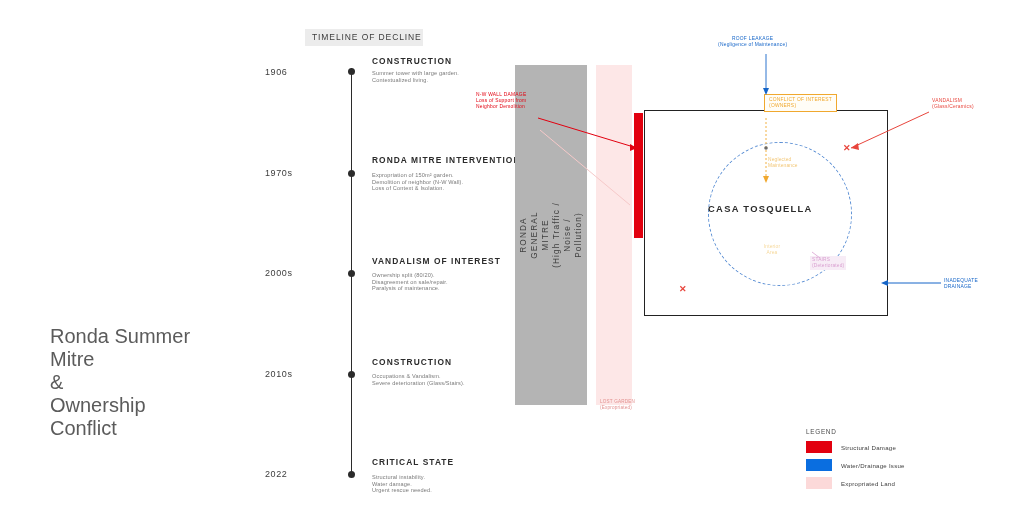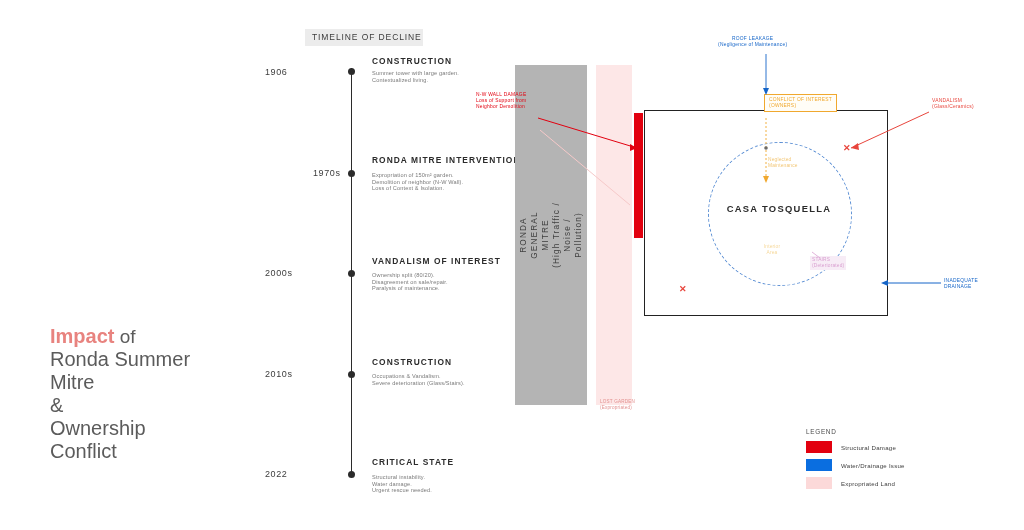--- a/index.html
+++ b/index.html
@@ -43,21 +43,21 @@
   
   #plot-rect{left:644px;top:110px;width:242px;height:204px;
      border:1.4px solid #222;background:transparent;}
 
   
   #red-wall{left:634px;top:113px;width:9px;height:125px;background:#e2000f;}
 
   
   #casa-circle{left:708px;top:142px;width:142px;height:142px;
      border:1.1px dashed #5b8fd4;border-radius:50%;}
-  #casa-label{left:708px;top:203px;width:142px;text-align:center;
+  #casa-label{left:708px;top:203px;width:142px;
      font-size:9.4px;letter-spacing:1.3px;color:#2b2b2b;font-weight:700;}
   #neglect-label{left:768px;top:157px;font-size:4.8px;line-height:5.8px;
      color:#f2c675;letter-spacing:.2px;}
   #garden-label{left:752px;top:244px;font-size:4.8px;line-height:5.8px;
      color:#f6d89a;letter-spacing:.2px;text-align:center;width:40px;}
   #stairs-label{left:810px;top:256px;font-size:4.8px;line-height:5.8px;
      color:#d99fd0;letter-spacing:.2px;background:#f7ecf6;padding:1px 2px;}
 
   
   .anno{font-size:4.9px;line-height:5.9px;letter-spacing:.25px;}
@@ -79,41 +79,38 @@
   #legend{left:806px;top:428px;}
   #legend-title{font-size:6.4px;letter-spacing:.7px;color:#4a4a4a;margin-bottom:6px;}
   .lg-row{display:flex;align-items:center;margin-bottom:6px;}
   .lg-sw{width:26px;height:12px;margin-right:9px;}
   .lg-txt{font-size:6.1px;color:#3c3c3c;letter-spacing:.25px;}
 </style>
 </head>
 <body>
 
 <div class="abs" id="title-block">
-  <div id="title-line">
-    <span class="accent">Impact</span><span class="of"> of</span>
-  </div>
   <div>Ronda Summer</div>
   <div>Mitre</div>
   <div>&amp;</div>
   <div>Ownership</div>
   <div>Conflict</div>
 </div>
 
 <div class="abs" id="timeline-header">TIMELINE OF DECLINE</div>
 <div class="abs" id="timeline-axis"></div>
 
 <div class="abs tl-dot" style="top:68px;"></div>
 <div class="abs tl-year" style="top:67px;">1906</div>
 <div class="abs tl-title" style="top:56px;">CONSTRUCTION</div>
 <div class="abs tl-desc" style="top:70px;white-space:pre-line;">Summer tower with large garden.
 Contextualized living.</div>
 
 <div class="abs tl-dot" style="top:170px;"></div>
-<div class="abs tl-year" style="top:168px;margin-left:48px;">1970s</div>
+<div class="abs tl-year" style="top:168px;">1970s</div>
 <div class="abs tl-title" style="top:155px;">RONDA MITRE INTERVENTION</div>
 <div class="abs tl-desc" style="top:172px;white-space:pre-line;">Expropriation of 150m² garden.
 Demolition of neighbor (N-W Wall).
 Loss of Context &amp; Isolation.</div>
 
 <div class="abs tl-dot" style="top:270px;"></div>
 <div class="abs tl-year" style="top:268px;">2000s</div>
 <div class="abs tl-title" style="top:256px;">VANDALISM OF INTEREST</div>
 <div class="abs tl-desc" style="top:272px;white-space:pre-line;">Ownership split (80/20).
 Disagreement on sale/repair.

